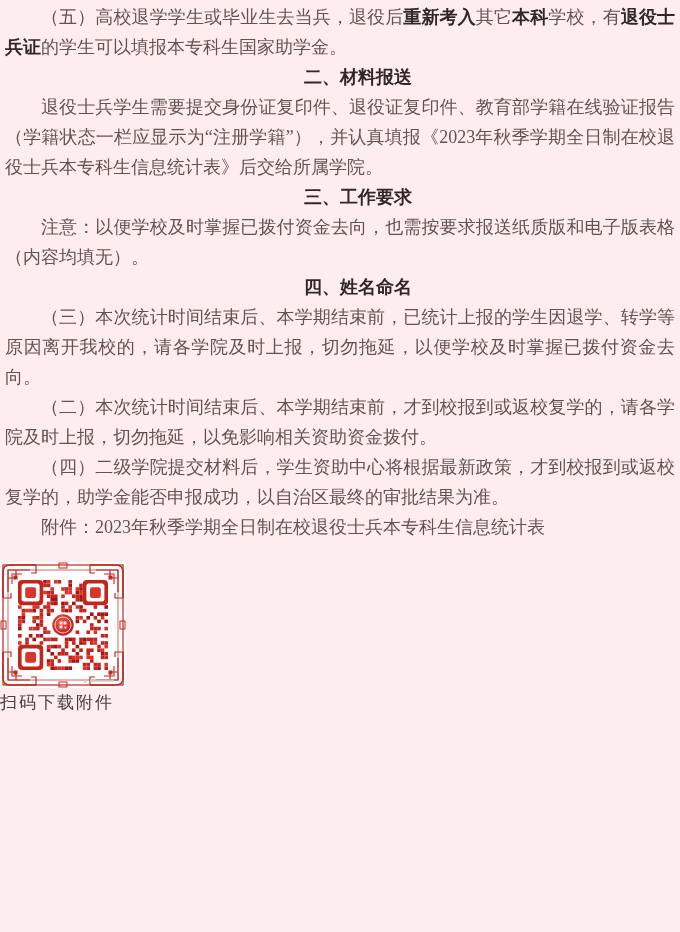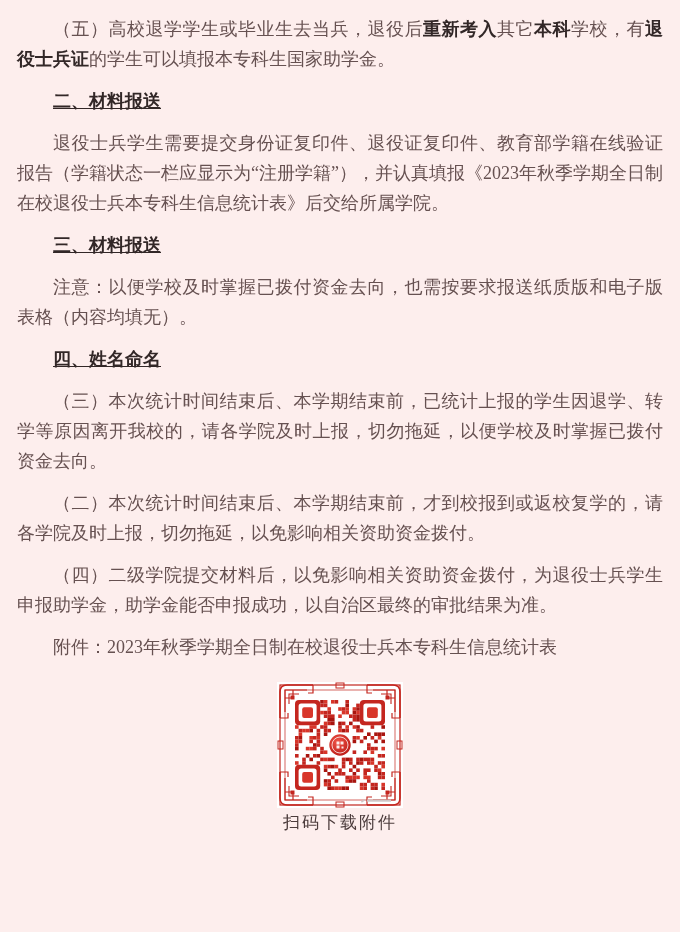--- a/index.html
+++ b/index.html
@@ -17,26 +17,26 @@
     color:var(--text);
     overflow:hidden;
   }
   .doc{
     padding:2px 5px 0 5px;
     font-size:18px;
     line-height:30px;
     text-align:justify;
     text-justify:inter-ideograph;
   }
-  .doc p{margin:12px;text-indent:2em;}
-  .doc p.heading{font-weight:bold;color:var(--bold);text-align:left;text-decoration:underline;}
+  .doc p{margin:0;text-indent:2em;}
+  .doc p.heading{font-weight:bold;color:var(--bold);text-align:center;}
   .doc b{color:var(--bold);font-weight:bold;}
   .qr-section{
     margin-top:20px;
-    display:flex;flex-direction:column;align-items:center;
+    display:flex;flex-direction:column;
   }
   .qr-card{
     width:126px;height:126px;
     background:#ffffff;
     position:relative;
   }
   .qr-card svg{display:block;}
   .qr-caption{
     margin-top:4px;
     font-size:17px;
@@ -45,26 +45,26 @@
     color:var(--caption);
   }
 </style>
 </head>
 <body>
 
 <div class="doc" id="doc-root">
     <p class="para"><span>（五）高校退学学生或毕业生去当兵，退役后</span><b>重新考入</b><span>其它</span><b>本科</b><span>学校，有</span><b>退役士兵证</b><span>的学生可以填报本专科生国家助学金。</span></p>
     <p class="heading"><b>二、材料报送</b></p>
     <p class="para"><span>退役士兵学生需要提交身份证复印件、退役证复印件、教育部学籍在线验证报告（学籍状态一栏应显示为“注册学籍”），并认真填报《2023年秋季学期全日制在校退役士兵本专科生信息统计表》后交给所属学院。</span></p>
-    <p class="heading"><b>三、材料报送</b></p>
+    <p class="heading"><b>三、工作要求</b></p>
     <p class="para"><span>注意：以便学校及时掌握已拨付资金去向，也需按要求报送纸质版和电子版表格（内容均填无）。</span></p>
     <p class="heading"><b>四、姓名命名</b></p>
     <p class="para"><span>（三）本次统计时间结束后、本学期结束前，已统计上报的学生因退学、转学等原因离开我校的，请各学院及时上报，切勿拖延，以便学校及时掌握已拨付资金去向。</span></p>
     <p class="para"><span>（二）本次统计时间结束后、本学期结束前，才到校报到或返校复学的，请各学院及时上报，切勿拖延，以免影响相关资助资金拨付。</span></p>
-    <p class="para"><span>（四）二级学院提交材料后，以免影响相关资助资金拨付，为退役士兵学生申报助学金，助学金能否申报成功，以自治区最终的审批结果为准。</span></p>
+    <p class="para"><span>（四）二级学院提交材料后，学生资助中心将根据最新政策，才到校报到或返校复学的，助学金能否申报成功，以自治区最终的审批结果为准。</span></p>
     <p class="para"><span>附件：2023年秋季学期全日制在校退役士兵本专科生信息统计表</span></p>
   </div>
 
 <div class="qr-section">
   <div class="qr-card">
     <svg id="qr-svg" width="126" height="126" viewBox="0 0 126 126" xmlns="http://www.w3.org/2000/svg">
       <defs>
         <radialGradient id="sealGrad" cx="40%" cy="35%" r="75%">
           <stop offset="0%" stop-color="#ef5448"></stop>
           <stop offset="100%" stop-color="#b51410"></stop>

